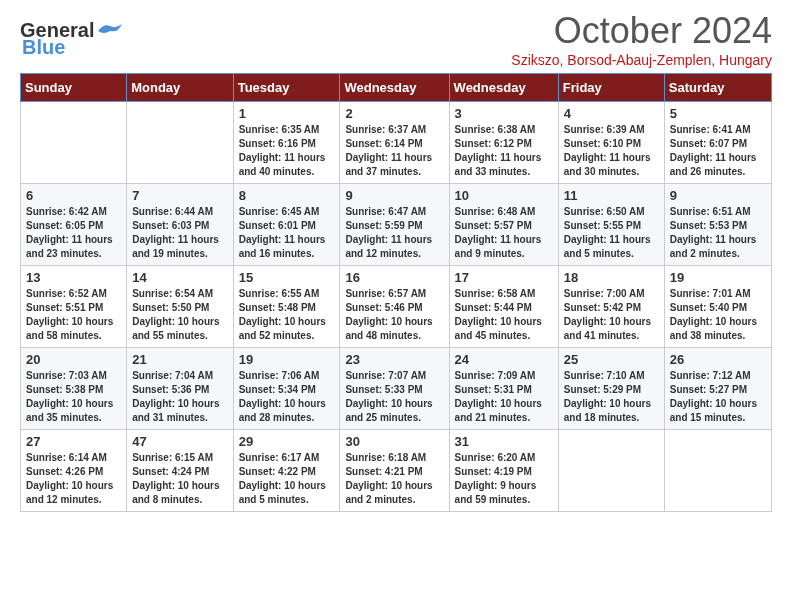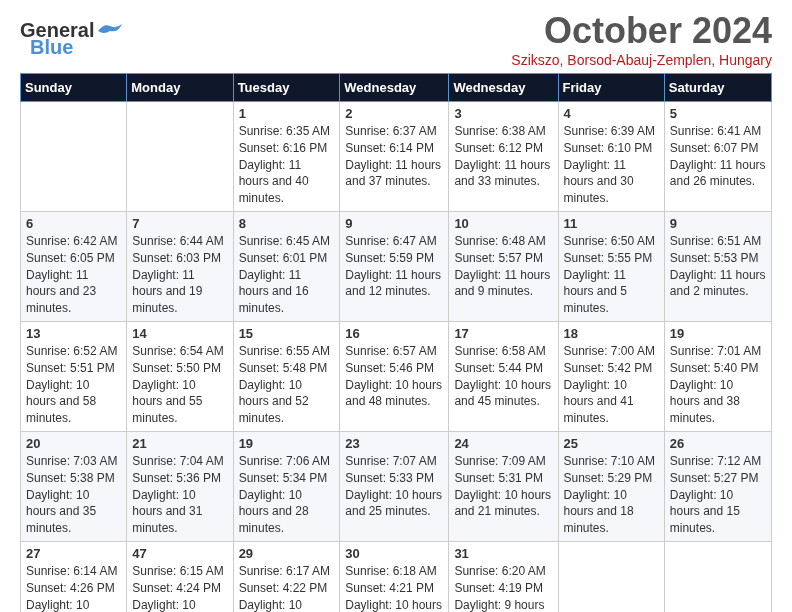--- a/index.html
+++ b/index.html
@@ -7,51 +7,51 @@
     
     .header { display: flex; justify-content: space-between; align-items: center; padding: 10px 20px 5px 20px; }
     
     .logo { display: flex; flex-direction: column; }
     .logo-top { display: flex; align-items: center; }
     .logo-text-general { font-size: 20px; font-weight: bold; color: #333; }
     .logo-text-blue { font-size: 20px; font-weight: bold; color: #4a90d9; }
     .logo-bird { width: 28px; height: 20px; margin-left: 2px; }
     
     .title-section { text-align: right; }
-    .month-title { font-size: 36px; color: #555; font-weight: bold; }
+    .month-title { font-size: 36px; color: #555; font-weight: normal; }
     .location-title { font-size: 14px; color: #b91c1c; }
     
     .calendar { width: 100%; border-collapse: collapse; margin: 0 10px; width: calc(100% - 20px); margin-left: 10px; }
     
-    .calendar th { background-color: #0f172a; color: white; padding: 6px 4px; text-align: left; font-size: 13px; border: 1px solid #6090d0; }
+    .calendar th { background-color: #7f1d1d; color: white; padding: 6px 4px; text-align: left; font-size: 13px; border: 1px solid #6090d0; }
     
     .calendar td { border: 1px solid #ccc; vertical-align: top; padding: 4px 5px; font-size: 10.5px; color: #333; min-height: 80px; width: 113px; background: #fff; }
     
     .calendar tr:nth-child(even) td { background: #f5f7fb; }
     .calendar tr:nth-child(odd) td { background: #fff; }
     
     .day-num { font-size: 13px; font-weight: bold; display: block; margin-bottom: 2px; }
-    .day-info { font-size: 12px; line-height: 1.4; color: #333; }
+    .day-info { font-size: 10px; line-height: 1.4; color: #333; font-weight: bold; }
     
     .empty-cell { background: #fff !important; }
     
     .calendar-wrapper { padding: 0 10px 10px 10px; }
   </style>
 </head>
 <body>
 
 <div class="header">
   <div class="logo">
     <div class="logo-top">
       <span class="logo-text-general">General</span>
       <svg class="logo-bird" viewBox="0 0 28 20" xmlns="http://www.w3.org/2000/svg">
         <path d="M2,10 Q8,2 14,5 Q20,8 26,3 Q22,12 14,10 Q8,14 2,10Z" fill="#4a90d9"></path>
       </svg>
     </div>
-    <span class="logo-text-blue" style="margin-top:-6px; margin-left:10px;">Blue</span>
+    <span class="logo-text-blue" style="margin-top:-6px; margin-left:2px;">Blue</span>
   </div>
   <div class="title-section">
     <div class="month-title">October 2024</div>
     <div class="location-title">Szikszo, Borsod-Abauj-Zemplen, Hungary</div>
   </div>
 </div>
 
 <div class="calendar-wrapper">
   <table class="calendar">
     <thead>

